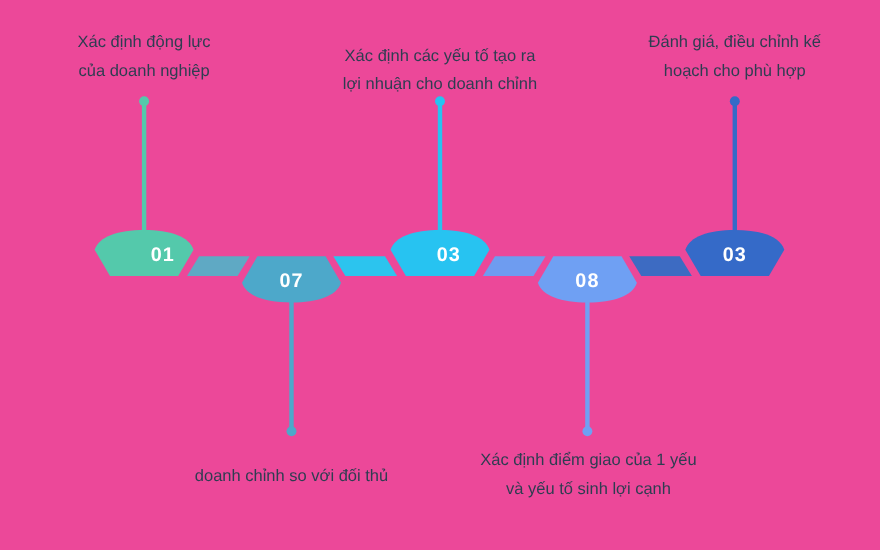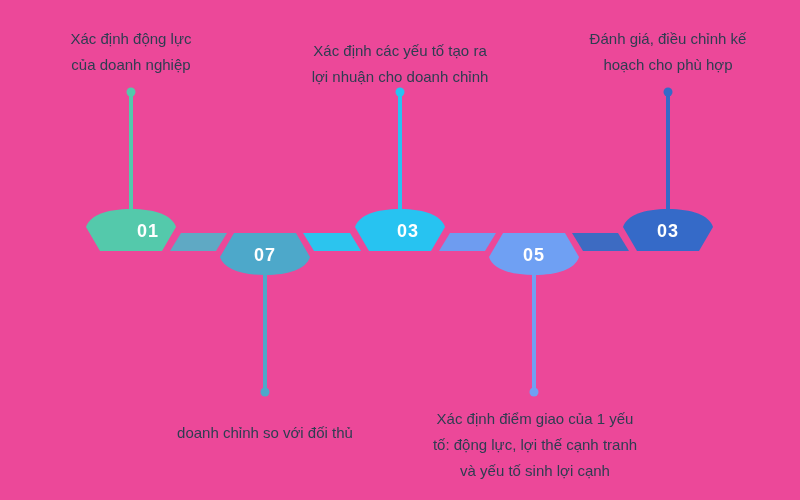--- a/index.html
+++ b/index.html
@@ -70,23 +70,22 @@
   <div class="step-label" style="left:518px;top:26px">
     <span>Đánh giá, điều chỉnh kế</span>
     <span>hoạch cho phù hợp</span>
   </div>
 
   <div class="step-label" style="left:115px;top:420px">
     <span>doanh chỉnh so với đối thủ</span>
   </div>
   <div class="step-label" style="left:385px;top:406px">
     <span>Xác định điểm giao của 1 yếu</span>
-    <span>tố: động lực, lợi thế cạnh tranh</span>
     <span>và yếu tố sinh lợi cạnh</span>
   </div>
 
   <div class="step-number" style="left:116px;top:222px">01</div>
   <div class="step-number" style="left:233px;top:246px">07</div>
   <div class="step-number" style="left:376px;top:222px">03</div>
-  <div class="step-number" style="left:502px;top:246px">05</div>
+  <div class="step-number" style="left:502px;top:246px">08</div>
   <div class="step-number" style="left:636px;top:222px">03</div>
 
 </div>
 
 </body></html>

